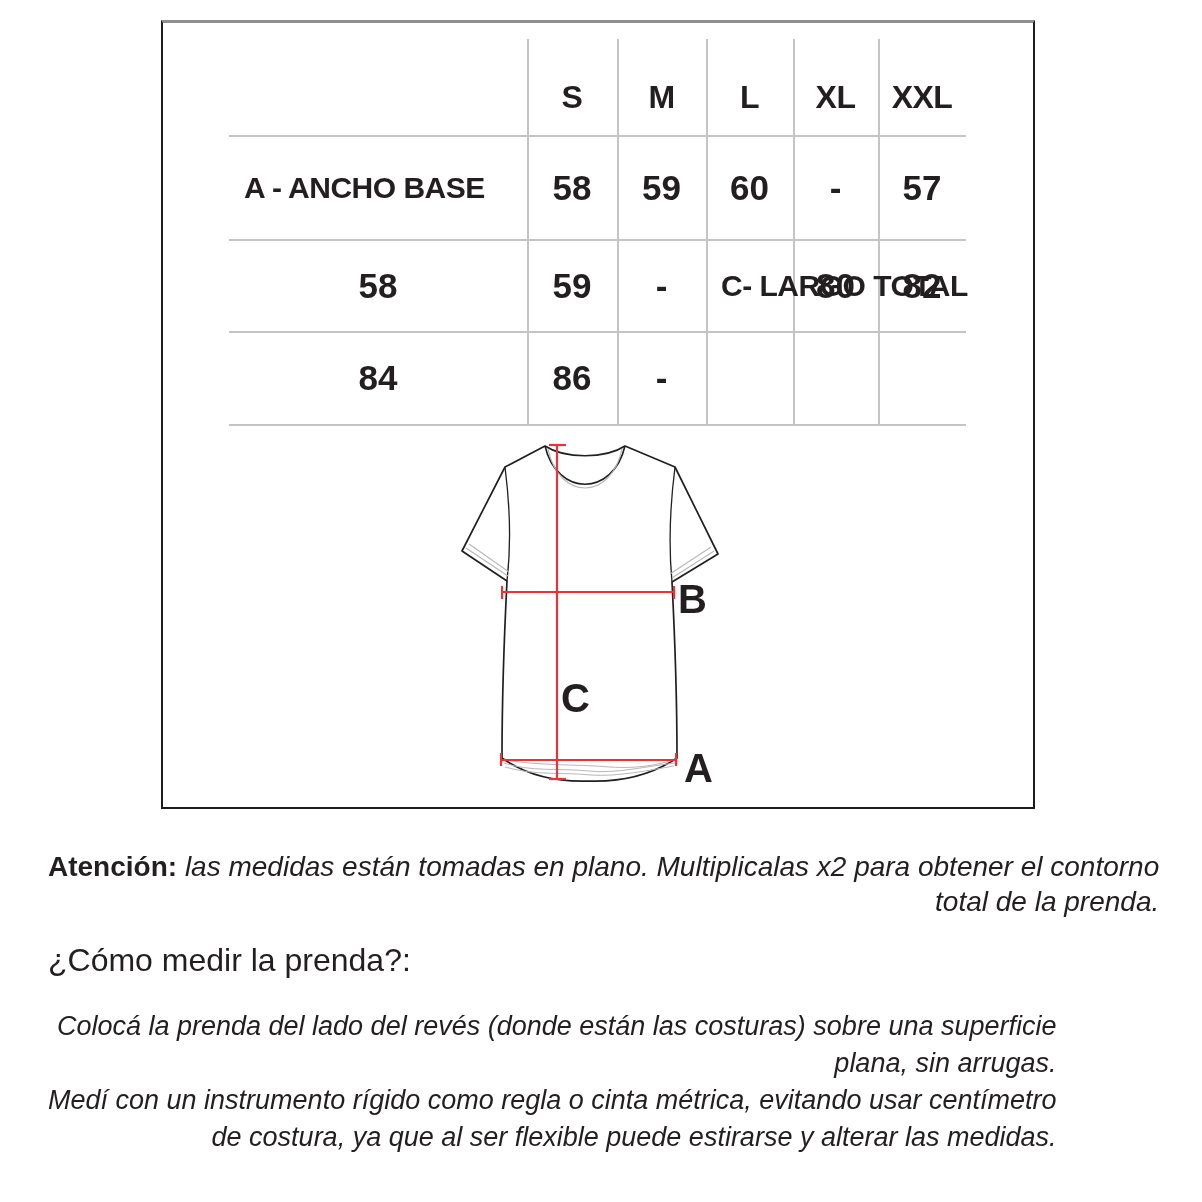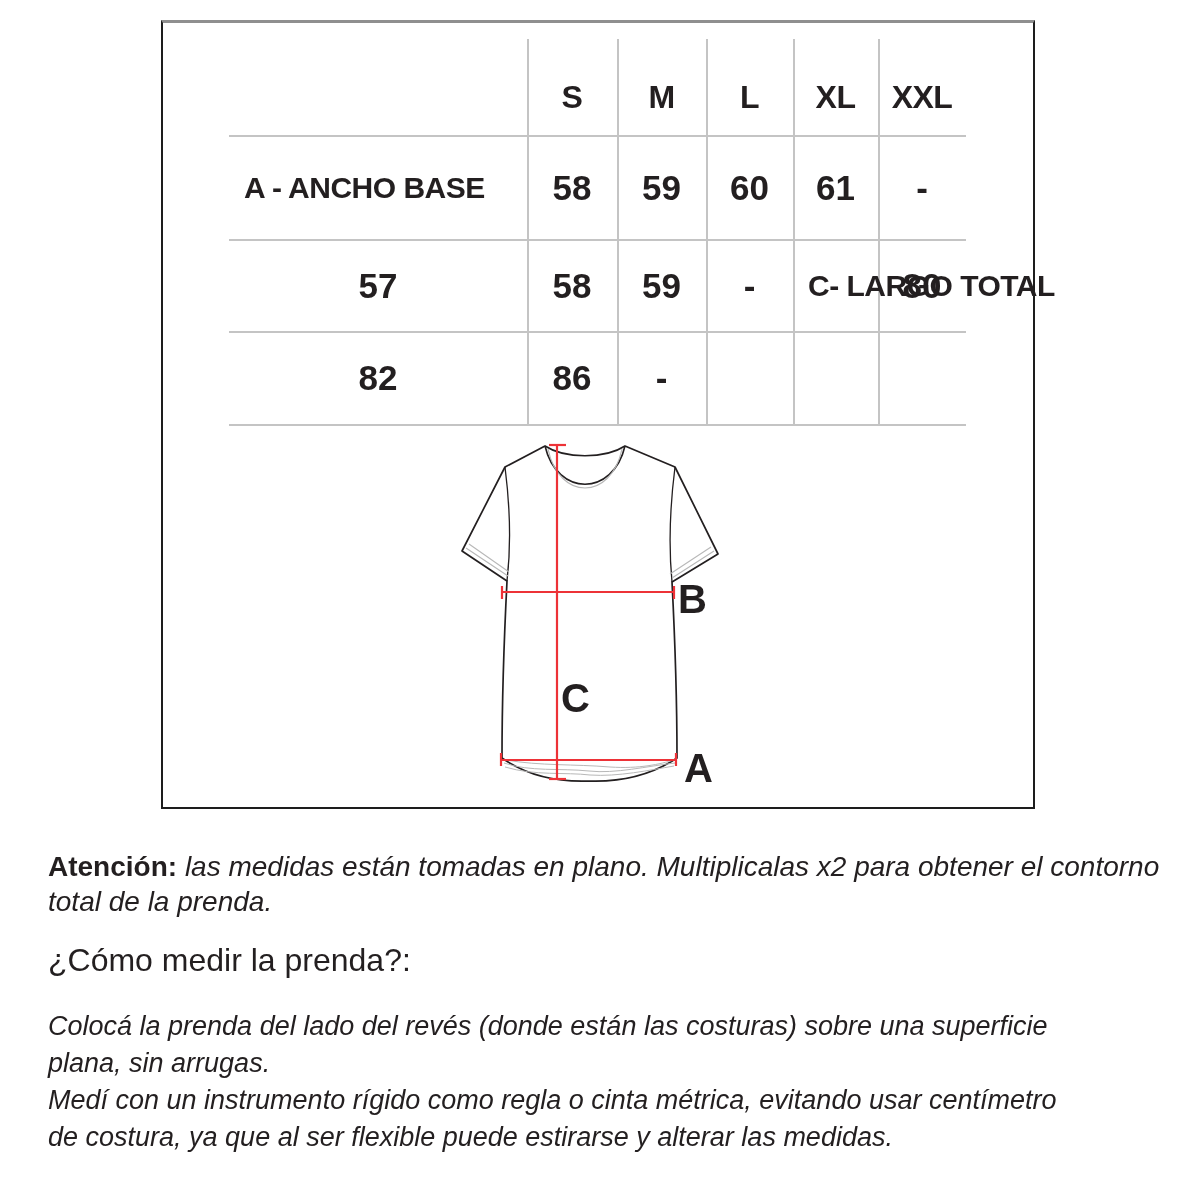--- a/index.html
+++ b/index.html
@@ -39,21 +39,21 @@
   .rowlab {
     justify-content: flex-start; padding-left: 15px;
     font-weight: 700; font-size: 30px; letter-spacing: -0.5px; white-space: nowrap;
   }
   .val  { font-weight: 700; font-size: 35px; border-radius: 27px; }
 
   
   .diagram { position: absolute; left: 430px; top: 424px; width: 320px; height: 372px; }
 
   
-  .notes-line { white-space: nowrap; }
+  .notes-line { white-space: nowrap; text-align: right; }
   .attention {
     position: absolute; left: 48px; top: 849px;
     font-size: 28px; line-height: 35px; font-style: italic;
   }
   .attention b { font-style: normal; font-weight: 700; }
   .how-title {
     position: absolute; left: 48px; top: 942px;
     font-size: 32px; font-weight: 400; white-space: nowrap;
   }
   .how-lines {
@@ -83,31 +83,31 @@
     <div class="cell hdr">S</div>
     <div class="cell hdr">M</div>
     <div class="cell hdr">L</div>
     <div class="cell hdr">XL</div>
     <div class="cell hdr">XXL</div>
 
     <div class="cell rowlab">A - ANCHO BASE</div>
     <div class="cell val">58</div>
     <div class="cell val">59</div>
     <div class="cell val">60</div>
-    <div class="cell val">61</div>
     <div class="cell val">-</div>
 
     <div class="cell val">57</div>
     <div class="cell val">58</div>
     <div class="cell val">59</div>
     <div class="cell val">-</div>
 
     <div class="cell rowlab">C- LARGO TOTAL</div>
     <div class="cell val">80</div>
     <div class="cell val">82</div>
+    <div class="cell val">84</div>
     <div class="cell val">86</div>
     <div class="cell val">-</div>
   </div>
 
   <svg class="diagram" viewBox="430 424 320 372">
 
     <path d="M 545,446
          L 505,467
          L 462,551
          L 507,581

